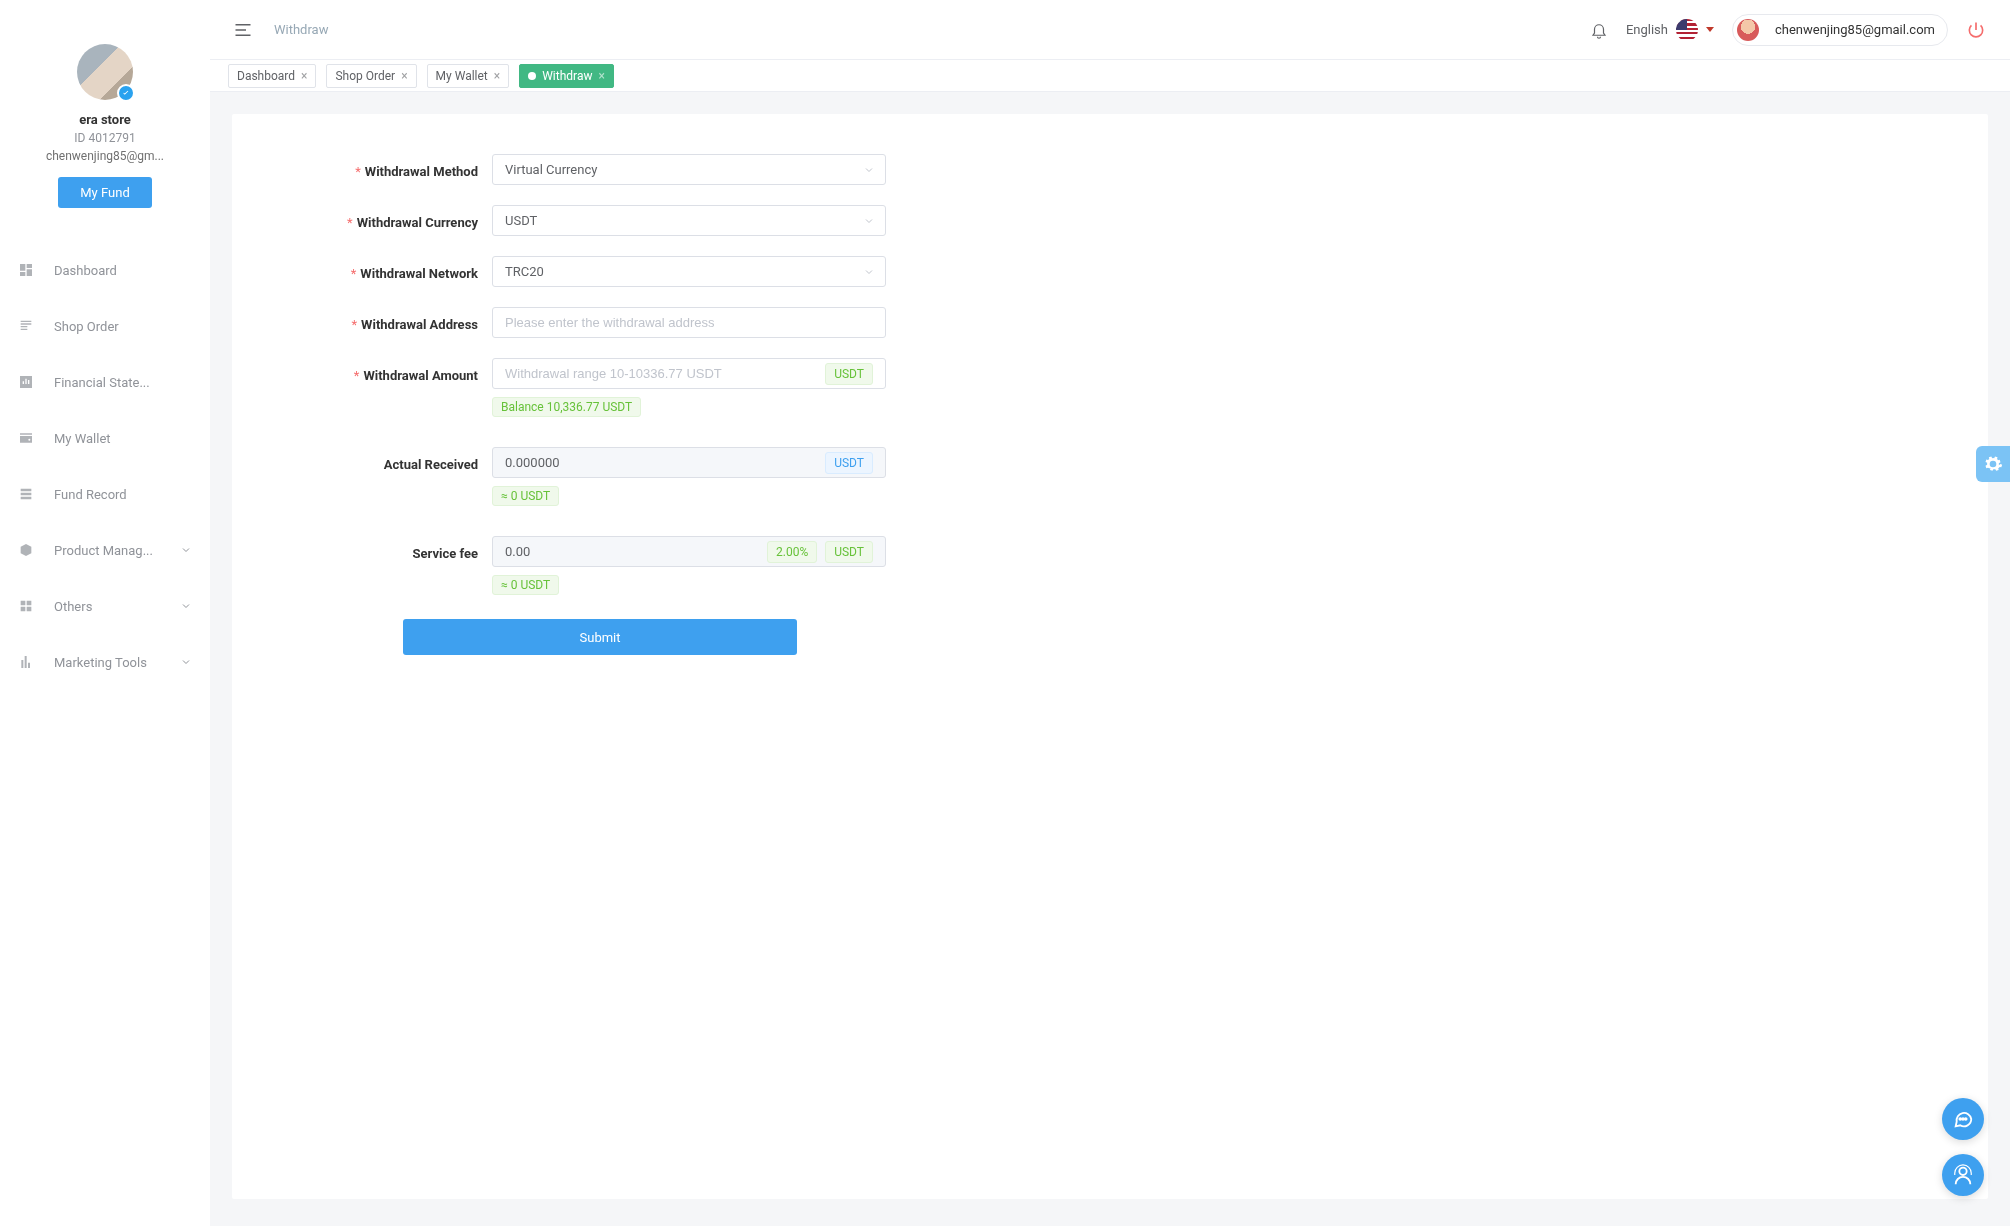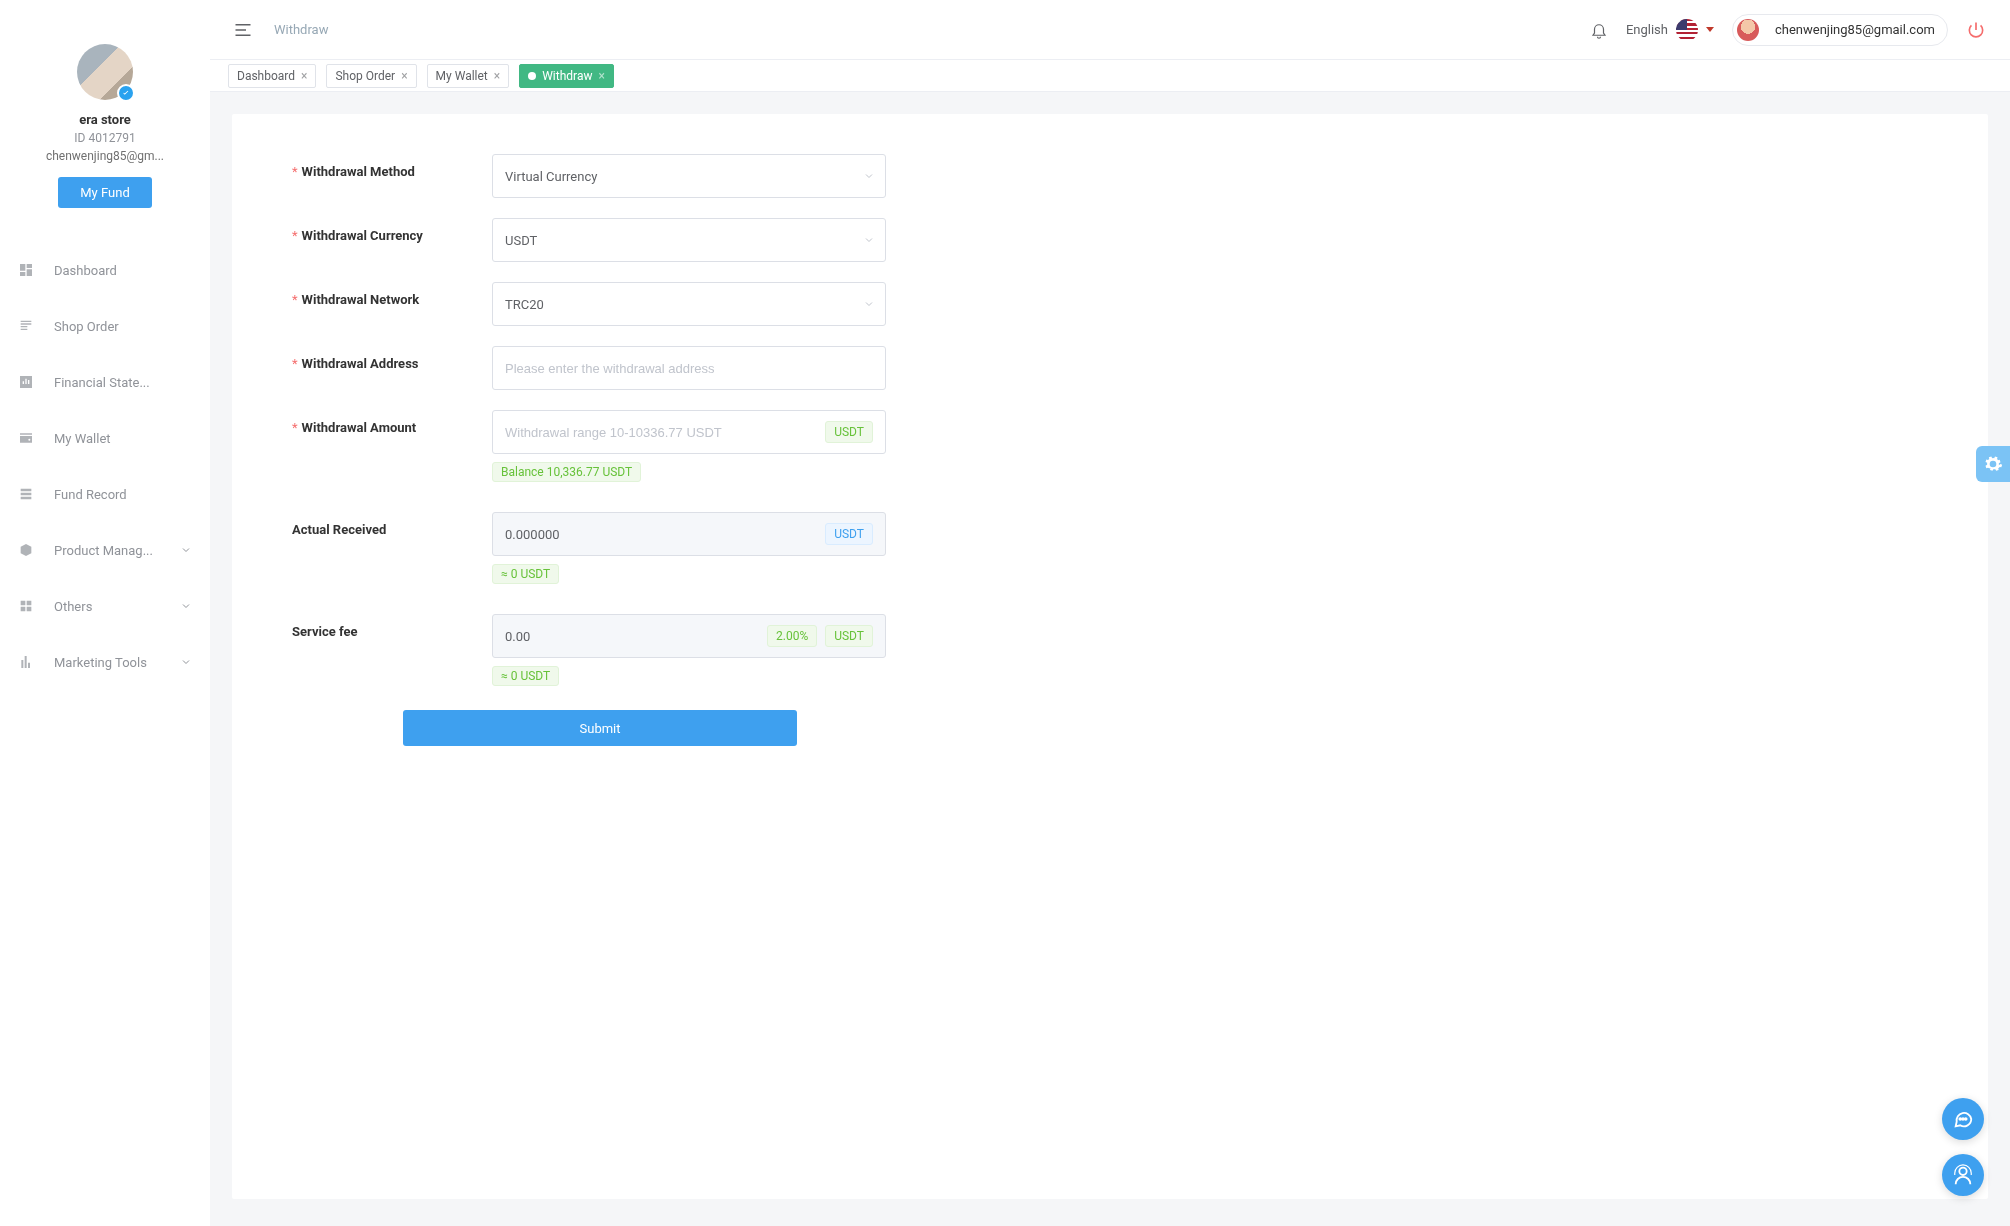--- a/index.html
+++ b/index.html
@@ -166,31 +166,32 @@
   padding: 40px 0 0 60px;
 }
 .form { width: 640px; }
 .form-row {
   display: flex;
   align-items: flex-start;
   margin-bottom: 20px;
 }
 .form-label {
   width: 200px;
+  text-align: right;
   padding-right: 14px;
   padding-top: 10px;
   font-size: 13px;
   font-weight: 700;
   color: #333;
 }
 .form-label .req { color: #f56c6c; margin-right: 4px; font-weight: 400; }
 .form-control { flex: 1; }
 .select, .input {
   width: 394px;
-  height: 44px;
+  height: 31px;
   border: 1px solid #dcdfe6;
   border-radius: 3px;
   background: #fff;
   display: flex;
   align-items: center;
   padding: 4px 12px;
   font-size: 13px;
   color: #606266;
   position: relative;
   cursor: pointer;

